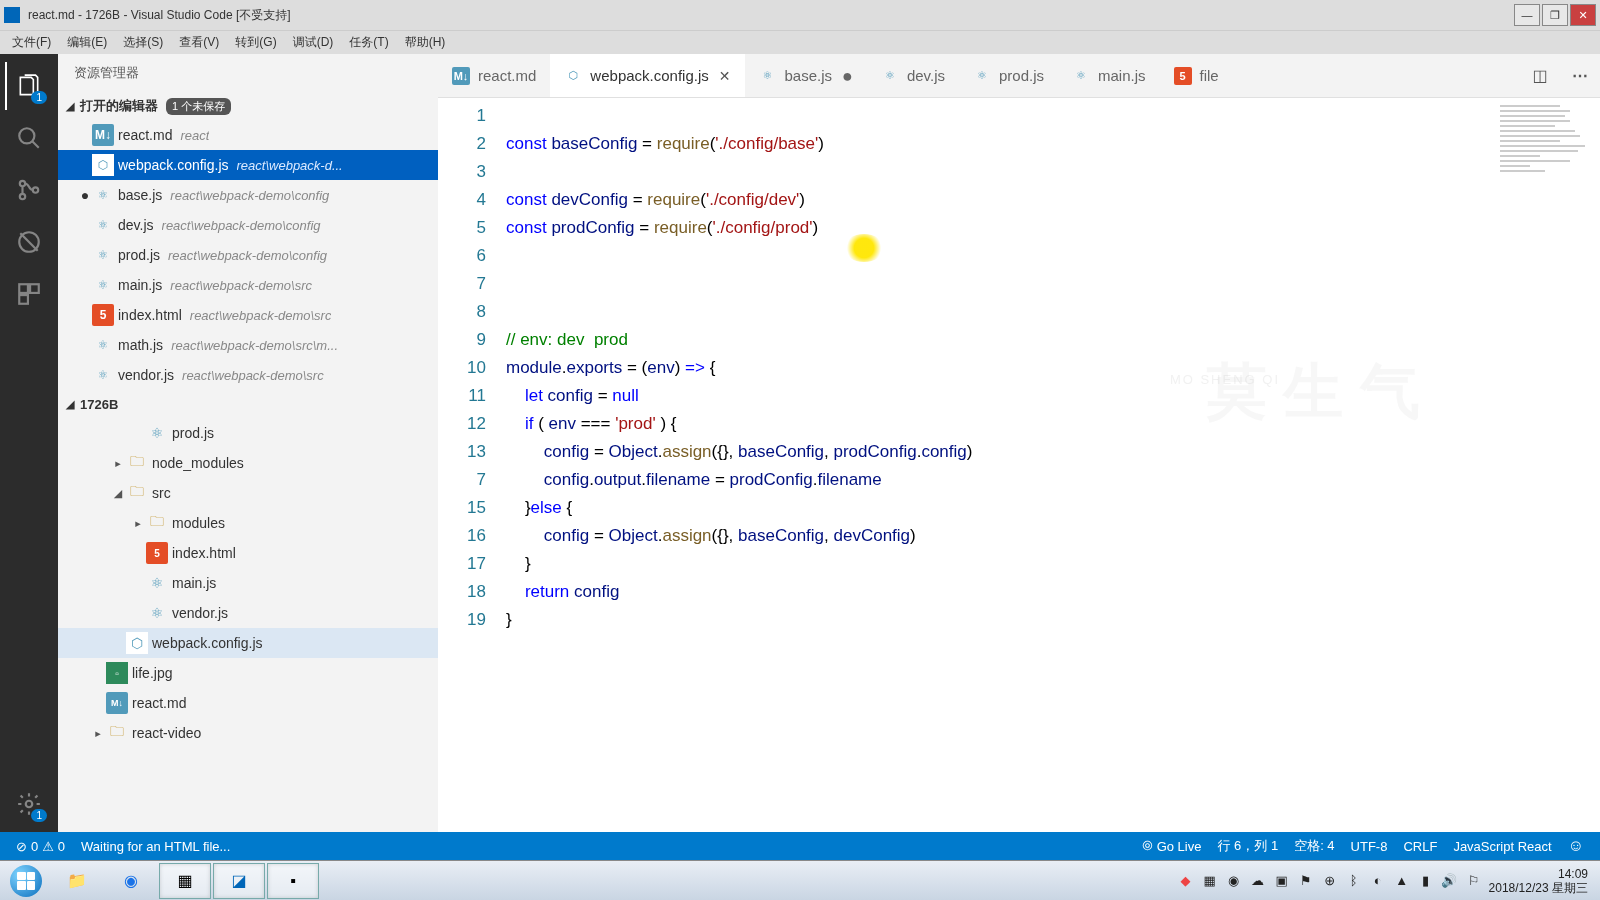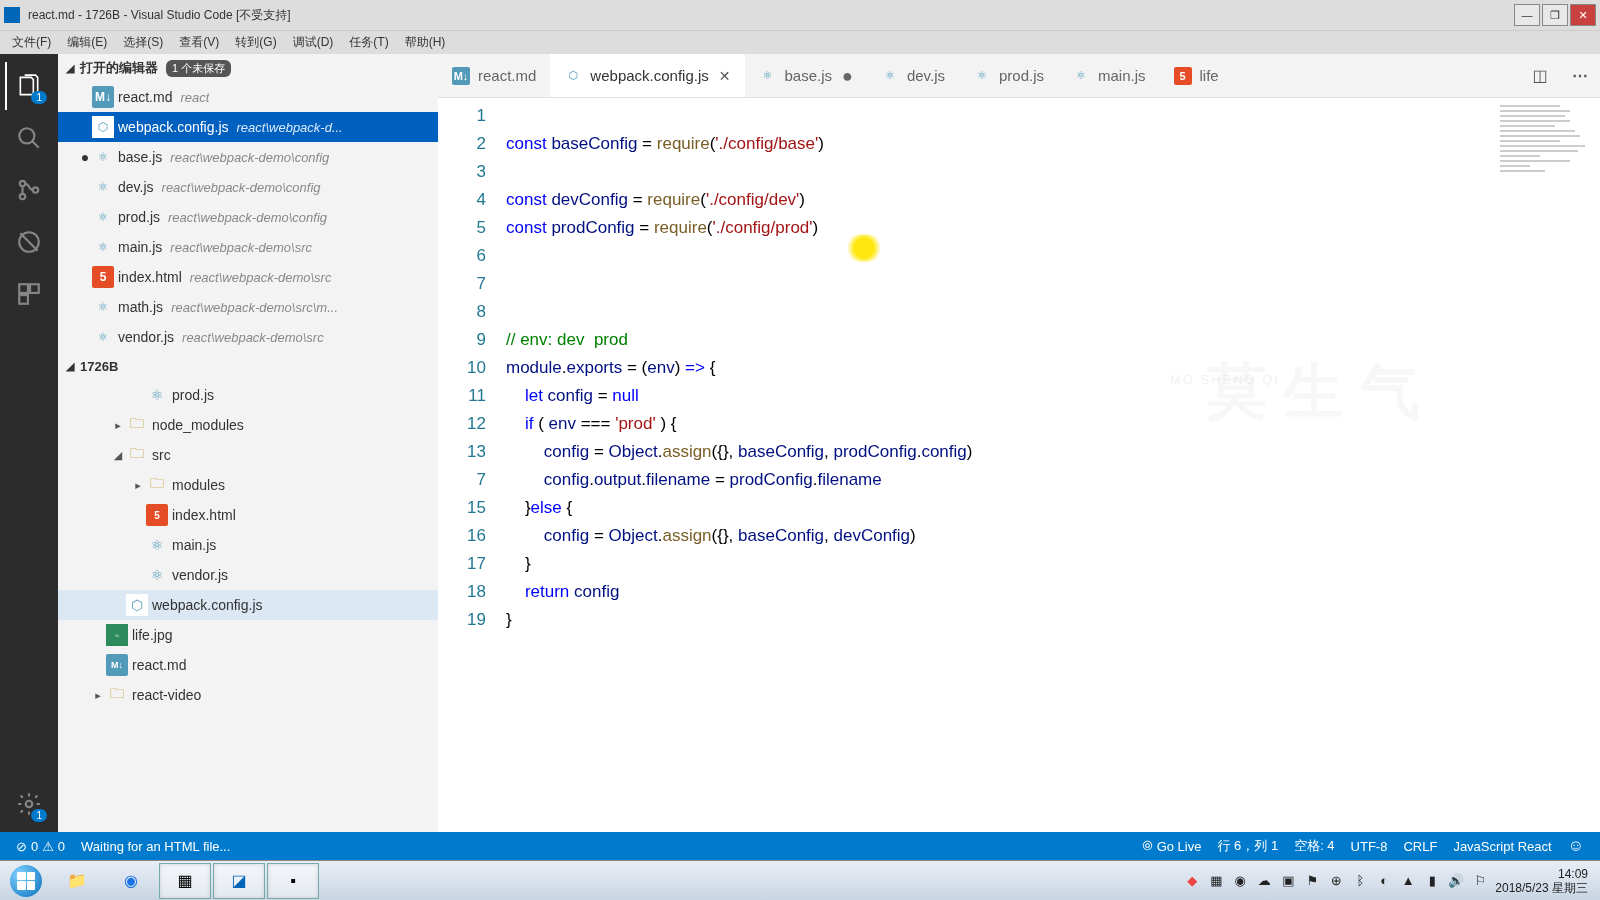--- a/index.html
+++ b/index.html
@@ -164,20 +164,21 @@
     <div class="act">
       <svg class="icon" viewBox="0 0 24 24" fill="none" stroke="currentColor" stroke-width="2">
           <circle cx="12" cy="12" r="3"></circle>
           <path d="M12 2v3M12 19v3M4.2 4.2l2.1 2.1M17.7 17.7l2.1 2.1M2 12h3M19 12h3M4.2 19.8l2.1-2.1M17.7 6.3l2.1-2.1"></path>
         </svg>
       <span class="badge">1</span>
     </div>
   </div>
 
   <div class="sidebar">
+    <div class="sidebar-title">资源管理器</div>
     <div class="section-header">
       <span class="chev">◢</span>
       <span>打开的编辑器</span>
       <span class="badge-unsaved">1 个未保存</span>
     </div>
     <div class="open-editors" id="open-editors">
         <div class="file-row">
           <span class="dot"></span>
           <span class="ficon ficon-md">M↓</span>
           <span class="fname">react.md</span>
@@ -330,21 +331,21 @@
           <div class="tab">
             <span class="ficon ficon-react">⚛</span>
             <span>prod.js</span>
           </div>
           <div class="tab">
             <span class="ficon ficon-react">⚛</span>
             <span>main.js</span>
           </div>
           <div class="tab">
             <span class="ficon ficon-html">5</span>
-            <span>life</span>
+            <span>file</span>
           </div>
         </div>
       <div class="spacer"></div>
       <div class="split">◫</div>
       <div class="more">⋯</div>
     </div>
     <div class="code-area">
       <div class="gutter" id="gutter">
           <div>1</div>
           <div>2</div>
@@ -435,16 +436,16 @@
     <span class="tray-icon">⚑</span>
     <span class="tray-icon">⊕</span>
     <span class="tray-icon">ᛒ</span>
     <span class="tray-icon">◐</span>
     <span class="tray-icon">▲</span>
     <span class="tray-icon">▮</span>
     <span class="tray-icon">🔊</span>
     <span class="tray-icon">⚐</span>
     <div class="clock">
       <div>14:09</div>
-      <div>2018/5/23 星期三</div>
+      <div>2018/12/23 星期三</div>
     </div>
   </div>
 </div>
 
 </body></html>

